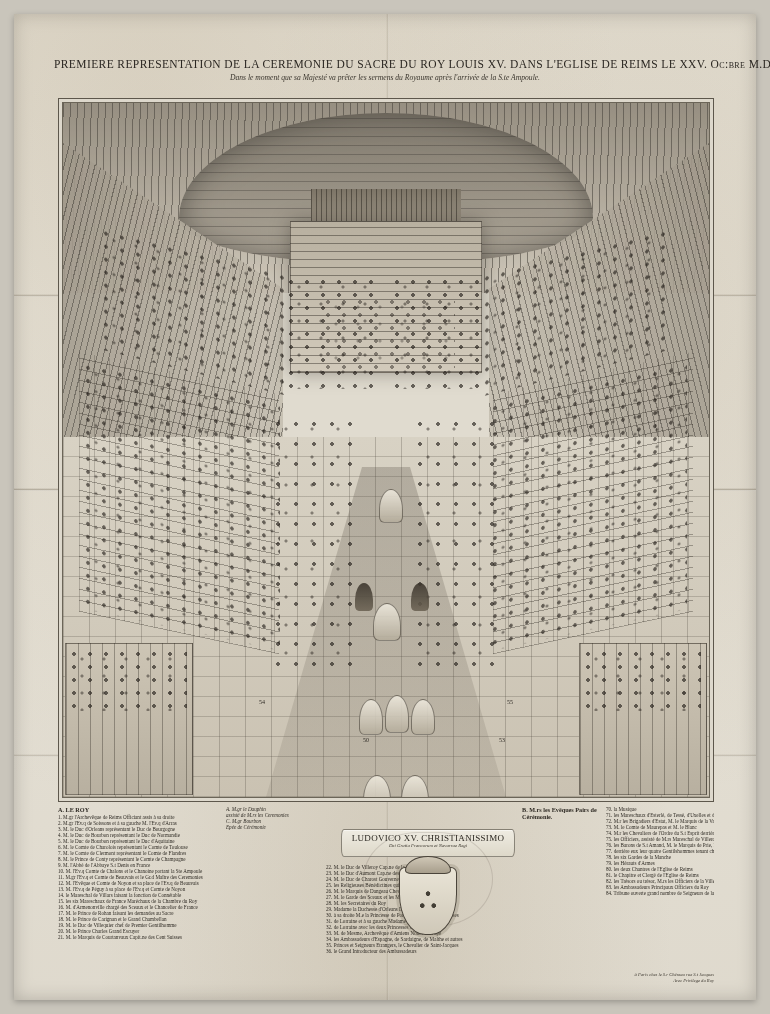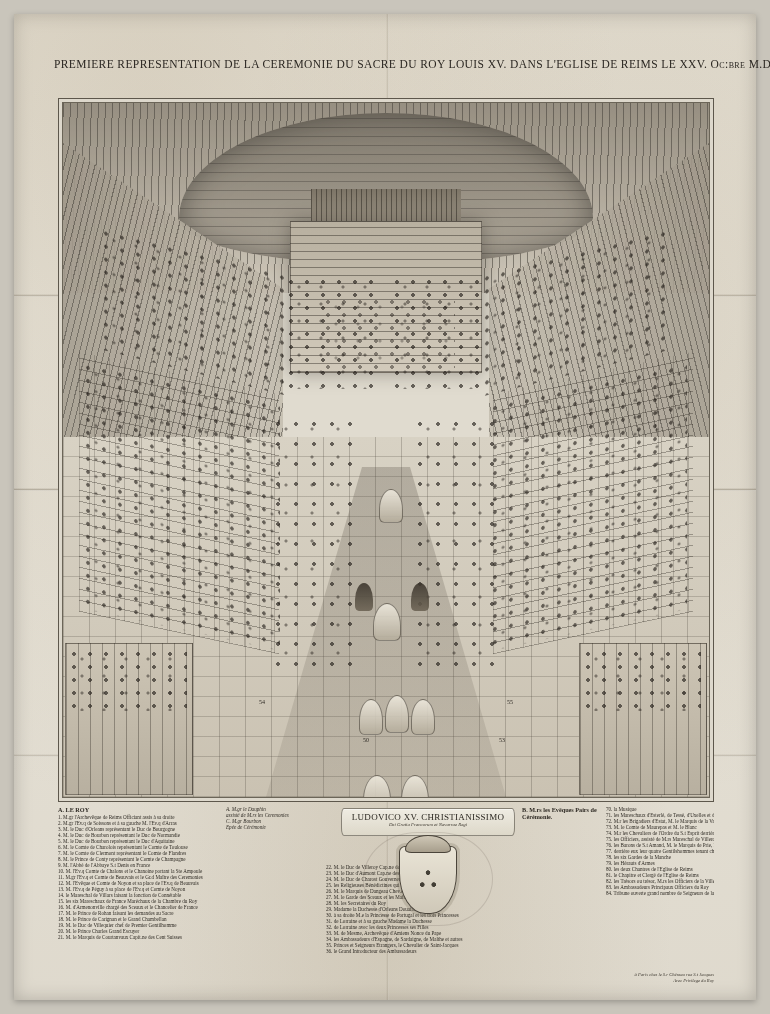--- a/index.html
+++ b/index.html
@@ -163,21 +163,21 @@
   .entry.it{font-style:italic;}
   #col-a{left:0;width:168px;}
   #col-b{left:168px;width:76px;}
   #col-c{left:464px;width:86px;}
   #col-d{left:268px;width:196px;top:58px;}
   #col-e{left:548px;width:108px;}
 
   
   #cartouche{position:absolute;left:282px;top:0;width:176px;height:172px;text-align:center;}
   #banner{
-    position:relative;margin:2px auto 0;width:172px;height:26px;
+    position:relative;margin:23px auto 0;width:172px;height:26px;
     background:linear-gradient(180deg,#efece2,#ddd8c9);
     border:1px solid rgba(60,54,44,.55);
     border-radius:3px/8px;
     box-shadow:0 1px 0 rgba(255,255,255,.5) inset;
   }
   #banner-t1{font-variant:small-caps;font-size:9px;letter-spacing:.3px;margin-top:3px;color:#2a2620;}
   #banner-t2{font-size:4.8px;font-style:italic;color:#3a352d;margin-top:0px;}
   #shield{
     position:relative;margin:10px auto 0;width:56px;height:66px;
     background:linear-gradient(180deg,#e9e4d6,#cfc8b8);
@@ -214,20 +214,21 @@
 
 <div id="sheet">
 
   <div class="fold f1"></div>
   <div class="fold f2"></div>
   <div class="fold f3"></div>
   <div class="vfold"></div>
 
   <div id="title-block">
     <div id="main-title">PREMIERE REPRESENTATION DE LA CEREMONIE DU SACRE DU ROY LOUIS XV. DANS L'EGLISE DE REIMS LE XXV. Oc:bre M.DCC.XXII.</div>
+    <div id="sub-title">Dans le moment que sa Majesté va prêter les sermens du Royaume après l'arrivée de la S.te Ampoule.</div>
   </div>
 
   <div id="plate">
     <div id="plate-inner">
 
       <div id="vault"></div>
       <div id="wall-left"></div>
       <div id="wall-right"></div>
 
       <div id="floor"></div>

